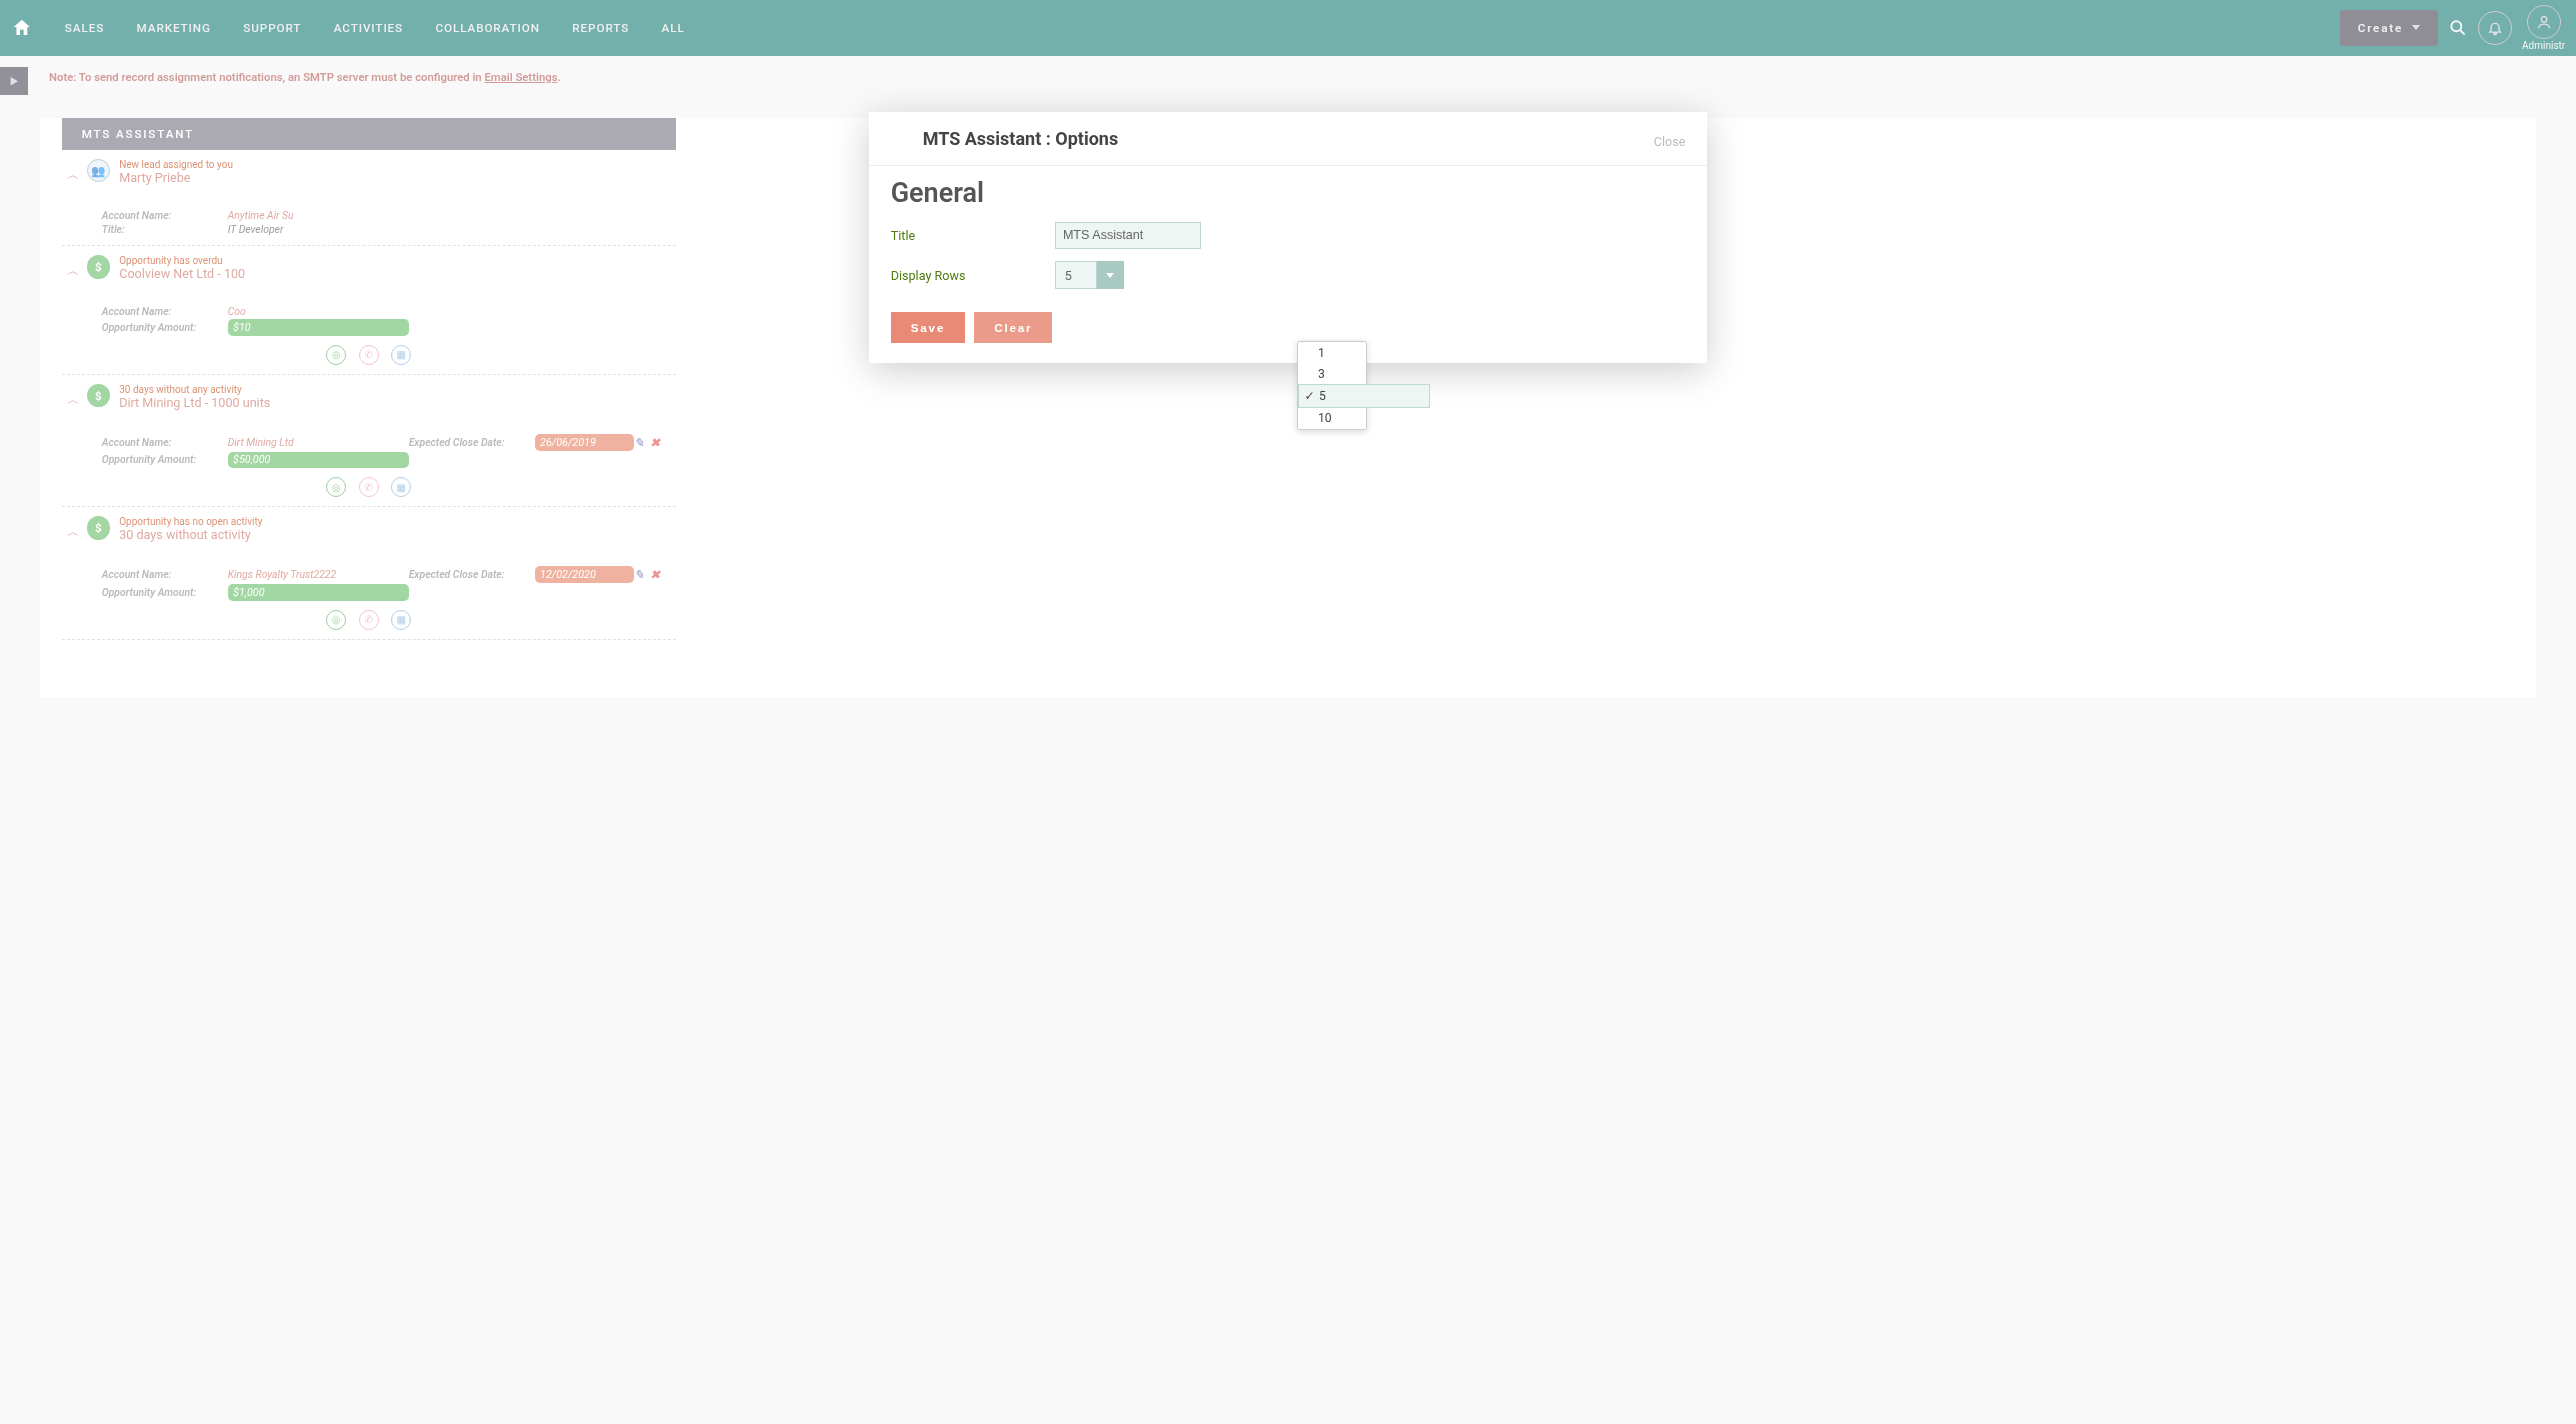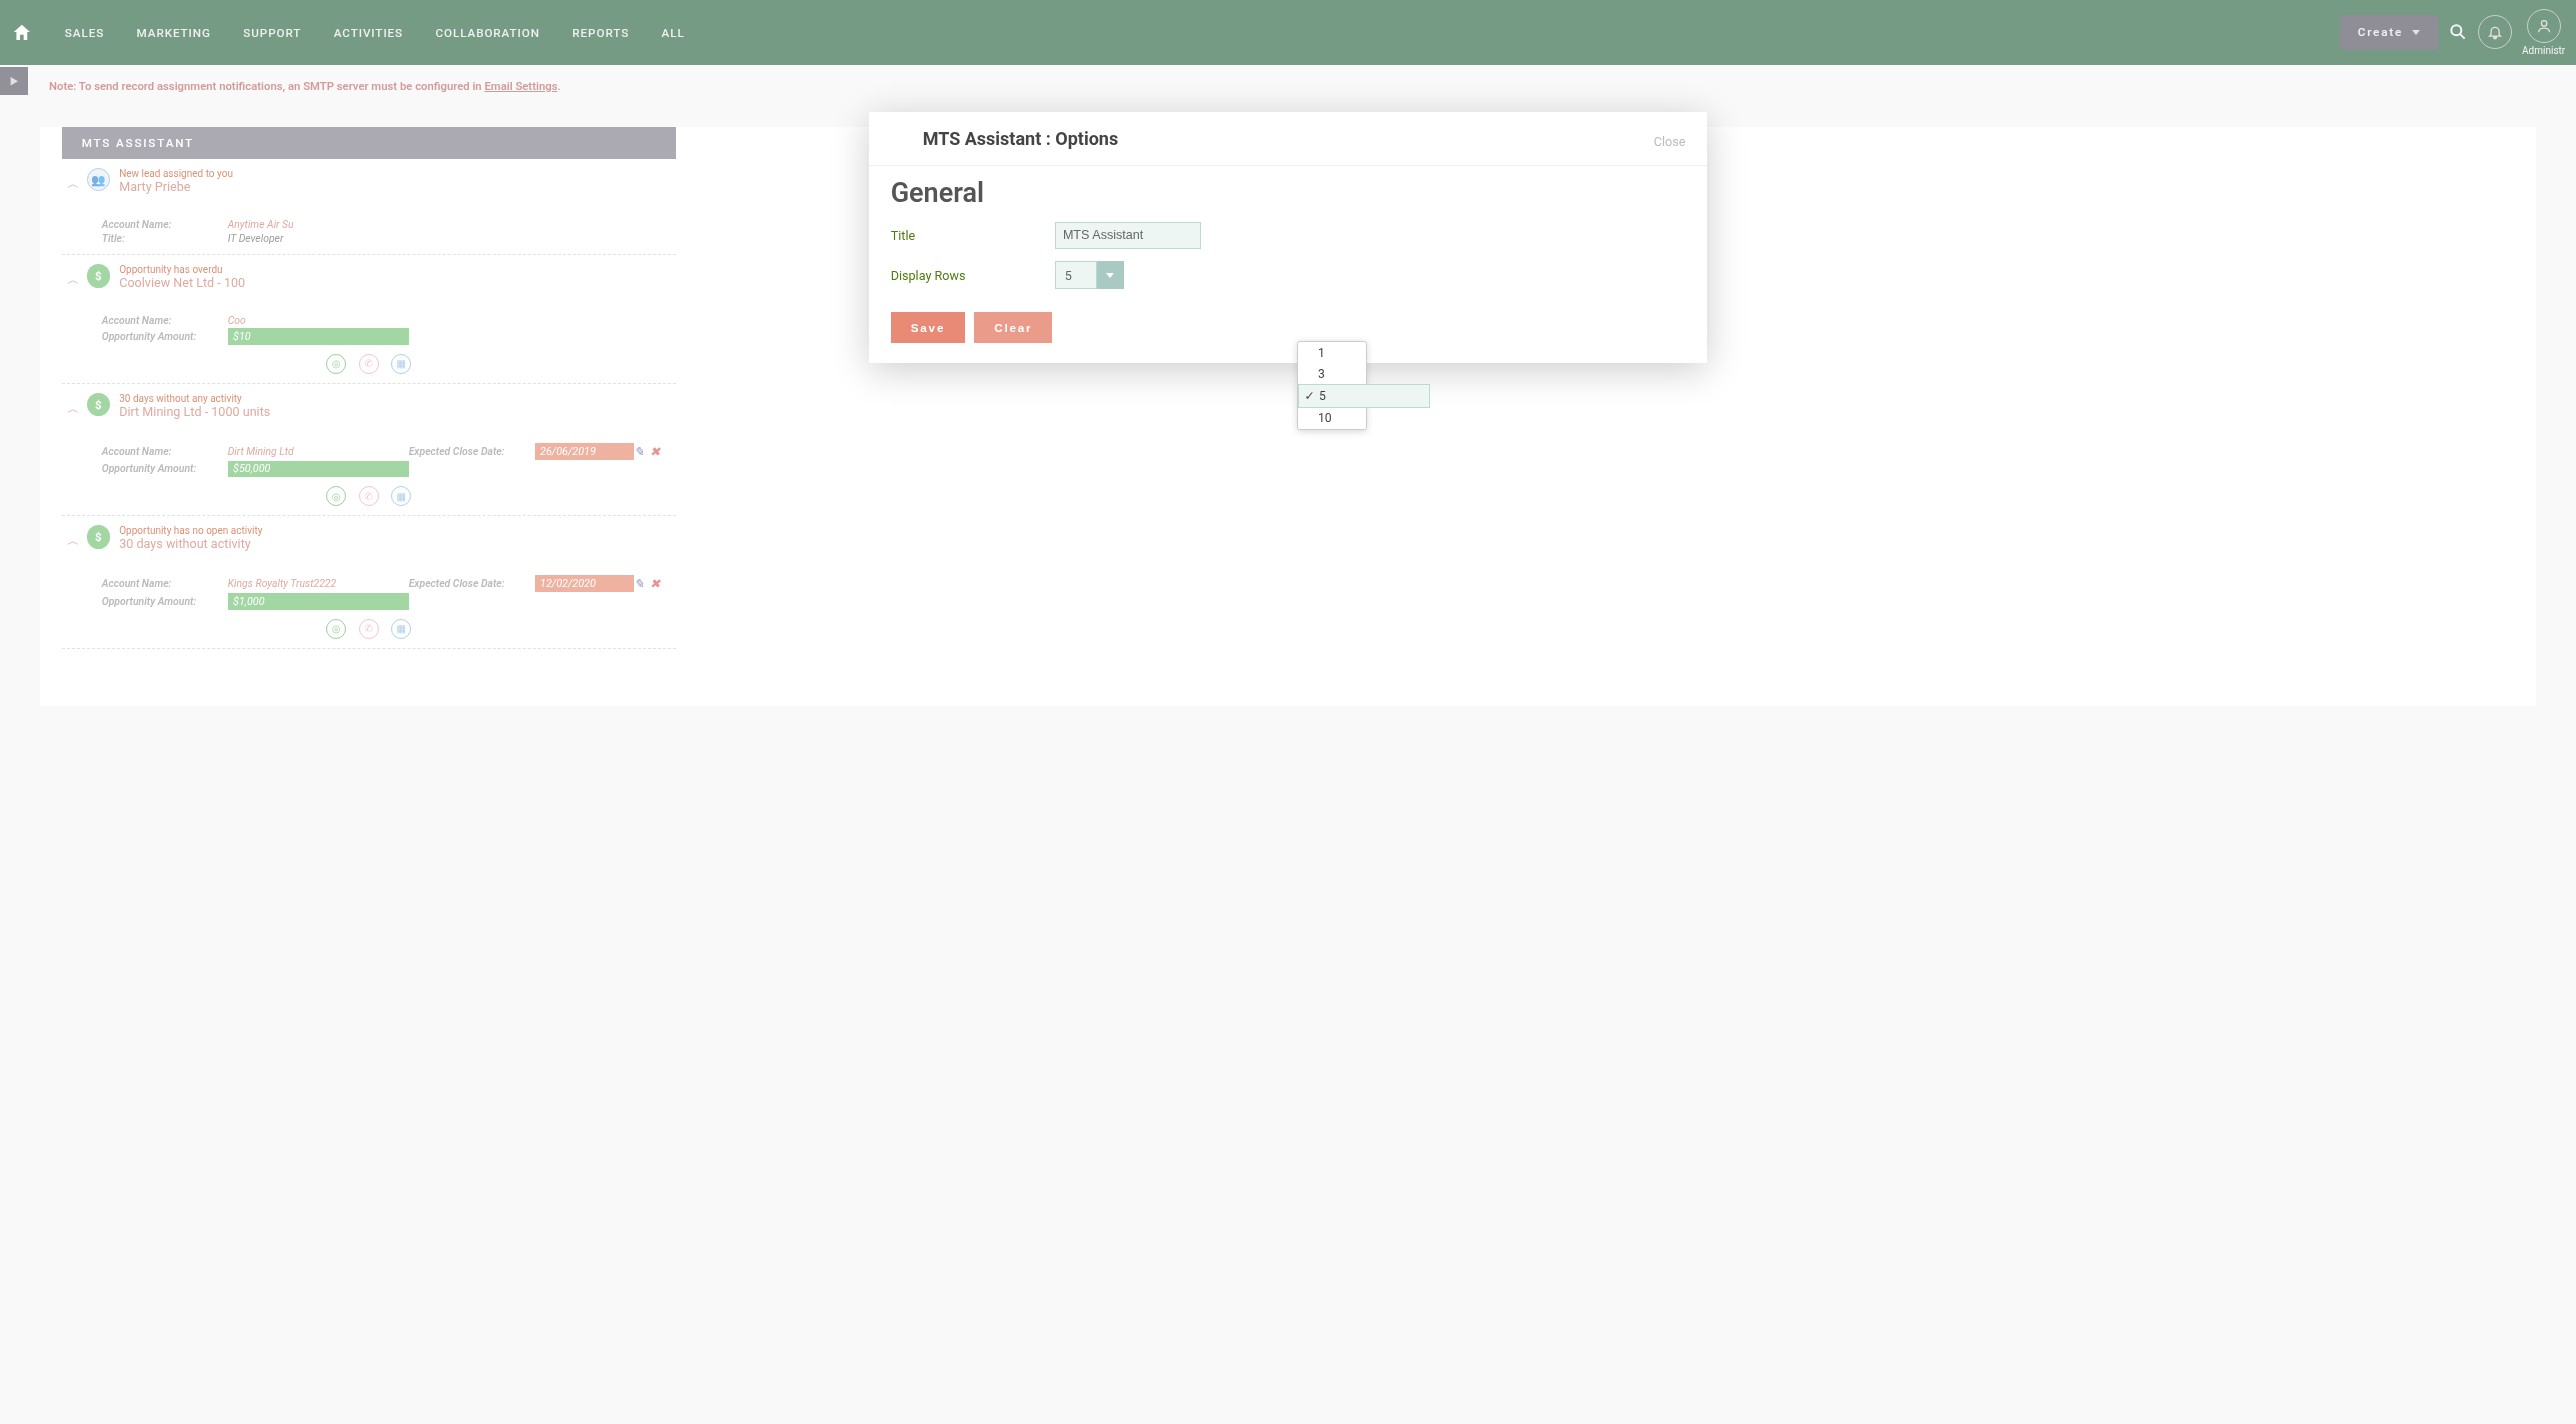--- a/index.html
+++ b/index.html
@@ -1,19 +1,19 @@
 <!DOCTYPE html>
 <html style="font-size:14.4px"><head>
 <meta charset="utf-8">
 <style>
 * { box-sizing: border-box; margin: 0; padding: 0; }
 body { font-family: -apple-system, "Segoe UI", Roboto, sans-serif; background: #f5f5f5; color: #555; font-size: 12.6px; }
 
 
-.topnav { background: #14532d; height: 65px; display: flex; align-items: center; padding: 0 10.8px; position: relative; }
+.topnav { background: #0f766e; height: 56px; display: flex; align-items: center; padding: 0 10.8px; position: relative; }
 .home-icon { width: 21.7px; height: 21.7px; color: #fff; margin-right: 16.2px; cursor: pointer; }
 .nav-item { color: #e5e5e7; letter-spacing: 0.9px; font-size: 11.7px; font-weight: 500; padding: 0 16.2px; cursor: pointer; text-transform: uppercase; }
 .nav-right { margin-left: auto; display: flex; align-items: center; gap: 10px; }
 .create-btn { background: #3e3c4b; color: #e5e5e7; letter-spacing: 1.8px; font-size: 11.7px; font-weight: 600; padding: 10.8px 18px; border-radius: 3.6px; display: flex; align-items: center; gap: 9px; cursor: pointer; }
 .create-btn .tri { width:0;height:0;border-left:4.5px solid transparent;border-right:4.5px solid transparent;border-top:5.4px solid #ccc; }
 .icon-btn { width: 34px; height: 34px; border: 1.8px solid #aaa; border-radius: 50%; display: flex; align-items: center; justify-content: center; color: #ccc; cursor: pointer; }
 .search-ico { width: 20px; height: 20px; color: #eee; cursor: pointer; }
 .user-stack { display:flex; flex-direction:column; align-items:center; color:#eee; font-size:10px; }
 
 
@@ -37,21 +37,21 @@
 .row1 { display:flex; align-items:flex-start; gap:9px; }
 .badge { width:23.5px; height:23.5px; border-radius:50%; display:flex;align-items:center;justify-content:center;font-size:11.7px;font-weight:700;color:#fff;flex-shrink:0;margin-left:25px; }
 .badge-green { background:#5fb85f; }
 .badge-blue { background:#5fb85f; }
 .lead-type { color:#c2410c; font-size:10px; }
 .lead-name { color:#c96b5b; font-size:12.6px; }
 .expander { color:#c96b5b; font-size:12.6px; margin-left:5.4px; cursor:pointer; align-self:center; }
 .details { padding-left:40px; padding-top:7.2px; display:grid; grid-template-columns: 126px 181px 126px 99px auto; row-gap:1px; align-items:center; font-size:10.4px;font-style:italic; }
 .det-lbl { color:#888; font-weight:600; }
 .det-link { color:#c96b5b; }
-.pill { background:#5fb85f;color:#fff;border-radius:0;padding:1.8px 5.4px;font-size:10.8px;display:inline-block; }
+.pill { background:#5fb85f;color:#fff;border-radius:5px;padding:1.8px 5.4px;font-size:10.8px;display:inline-block; }
 .pill-ora { background:#e67a5c; }
 .actions-mini { display:flex; gap:5.4px; align-items:center; }
 .mini-edit { color:#4d4b9a; font-size:12.6px;cursor:pointer; }
 .mini-del { color:#d44; font-size:12.6px;cursor:pointer; }
 .action-row { display:flex; gap:12.6px; justify-content:center; margin-top:9px; }
 .act-circ { width:20px;height:20px;border-radius:50%;border:1.8px solid; display:flex;align-items:center;justify-content:center;font-size:10px;cursor:pointer; }
 .ac-target{border-color:#5a5;color:#5a5;}
 .ac-phone{border-color:#e9a;color:#e9a;}
 .ac-note{border-color:#7ad;color:#7ad;}
 

